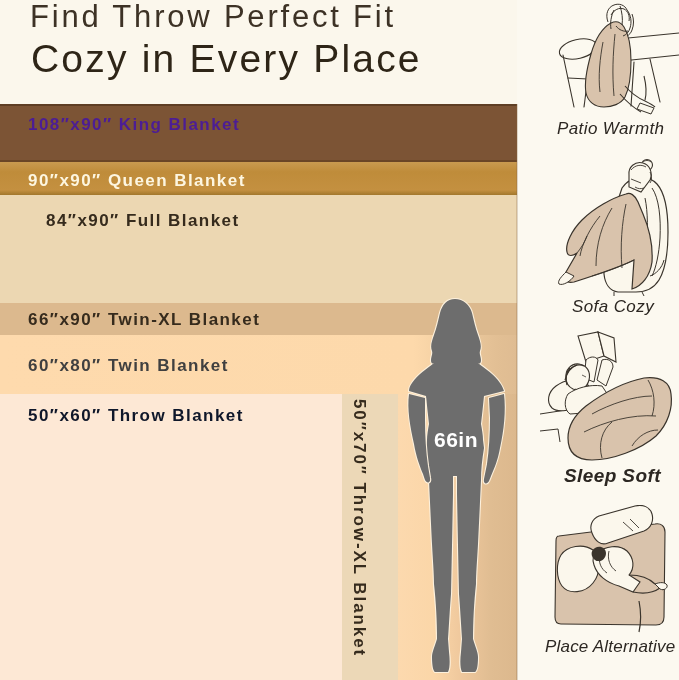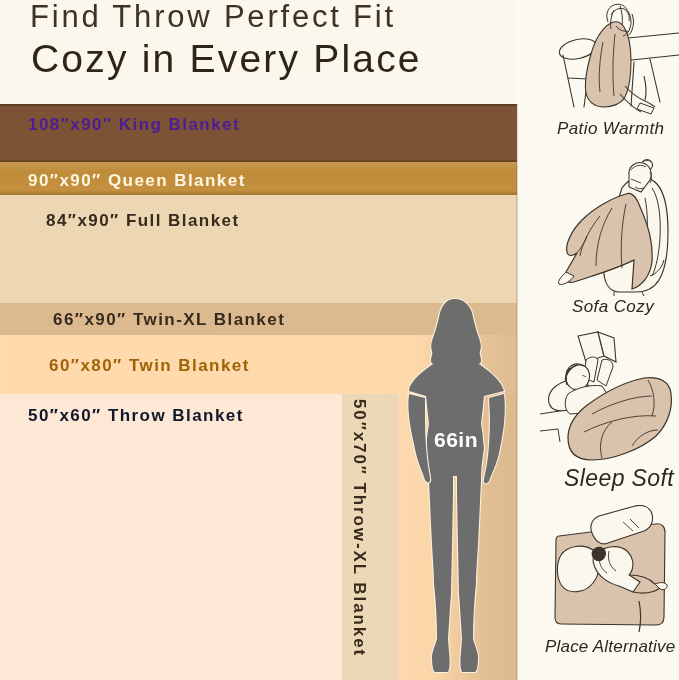--- a/index.html
+++ b/index.html
@@ -24,25 +24,25 @@
 <div class="abs" style="left:0;top:162px;width:517px;height:33px;background:linear-gradient(#c99a50,#bf8c3a 30%,#c49040 85%,#a2772c);"></div>
 
 <div class="abs lbl" style="left:28px;top:171px;color:#fdf6e0;">90″x90″ Queen Blanket</div>
 
 <div class="abs" style="left:0;top:195px;width:517px;height:108px;background:#ecd7b2;"></div>
 
 <div class="abs lbl" style="left:46px;top:211px;color:#362b1d;">84″x90″ Full Blanket</div>
 
 <div class="abs" style="left:0;top:303px;width:517px;height:32px;background:#dcb98e;"></div>
 
-<div class="abs lbl" style="left:28px;top:310px;color:#362b1d;margin-left:25px;">66″x90″ Twin-XL Blanket</div>
+<div class="abs lbl" style="left:28px;top:310px;color:#362b1d;">66″x90″ Twin-XL Blanket</div>
 
 <div class="abs" style="left:0;top:335px;width:517px;height:59px;background:linear-gradient(90deg,#fedaad 0%,#fdd9ab 80%,#e2bf94 96%,#dfbc92 100%);"></div>
 
-<div class="abs lbl" style="left:28px;top:356px;color:#a16207;margin-left:21px;">60″x80″ Twin Blanket</div>
+<div class="abs lbl" style="left:28px;top:356px;color:#404040;">60″x80″ Twin Blanket</div>
 
 <div class="abs" style="left:0;top:394px;width:342px;height:286px;background:#fde8d5;"></div>
 
 <div class="abs lbl" style="left:28px;top:406px;color:#0f172a;">50″x60″ Throw Blanket</div>
 
 <div class="abs" style="left:342px;top:394px;width:56px;height:286px;background:#ecd8b7;"></div>
 
 <div class="abs lbl" style="left:349px;top:399px;color:#362b1d;writing-mode:vertical-rl;letter-spacing:1.9px;">50″x70″ Throw-XL Blanket</div>
 
 <div class="abs" style="left:398px;top:394px;width:119px;height:286px;background:linear-gradient(90deg,#fcd9ae 0%,#fbd6a8 30%,#eec79c 55%,#e0bd92 78%,#dcb88d 100%);"></div>
@@ -180,21 +180,21 @@
   <path fill="#d9c3ac" stroke="#3a342c" stroke-width="1.2" d="M46,76 C62,64 84,52 104,48 C120,46 130,52 131,64 C133,78 128,94 116,106 C100,120 72,130 52,130 C36,130 28,122 28,108 C28,94 36,84 46,76 Z"></path>
   <g fill="none" stroke="#3a342c" stroke-width="0.9">
     <path d="M52,84 C70,74 94,66 112,66"></path>
     <path d="M44,102 C64,92 92,84 116,86"></path>
     <path d="M62,128 C58,114 62,100 72,92"></path>
     <path d="M108,50 C114,60 116,74 112,86"></path>
     <path d="M92,116 C98,106 108,100 118,100"></path>
   </g>
 </svg>
 
-<div class="abs" style="left:564px;top:465px;font-size:23px;font-style:italic;font-weight:400;color:#2c2722;letter-spacing:0.4px;">Sleep Soft</div>
+<div class="abs" style="left:564px;top:465px;font-size:19px;font-style:italic;font-weight:700;color:#2c2722;letter-spacing:0.4px;">Sleep Soft</div>
 
 <svg class="abs" style="left:545px;top:505px;" width="130" height="130" viewBox="0 0 130 130">
 
   <path fill="#d9c3ac" stroke="#3a342c" stroke-width="1.1" d="M14,31 L110,19 C116,18 120,21 120,27 L119,112 C119,117 116,120 111,120 L16,119 C12,119 10,116 10,112 L11,36 C11,32 12,31 14,31 Z"></path>
 
   <path fill="#fbf7ec" stroke="#3a342c" stroke-width="1.1" d="M47,28 C44,21 47,14 54,11 L90,1 C98,-1 105,2 107,9 C109,16 106,23 99,26 L63,38 C56,41 50,36 47,28 Z"></path>
   <g stroke="#3a342c" stroke-width="0.9" fill="none">
     <path d="M78,17 L88,26"></path>
     <path d="M85,14 L94,23"></path>
   </g>

